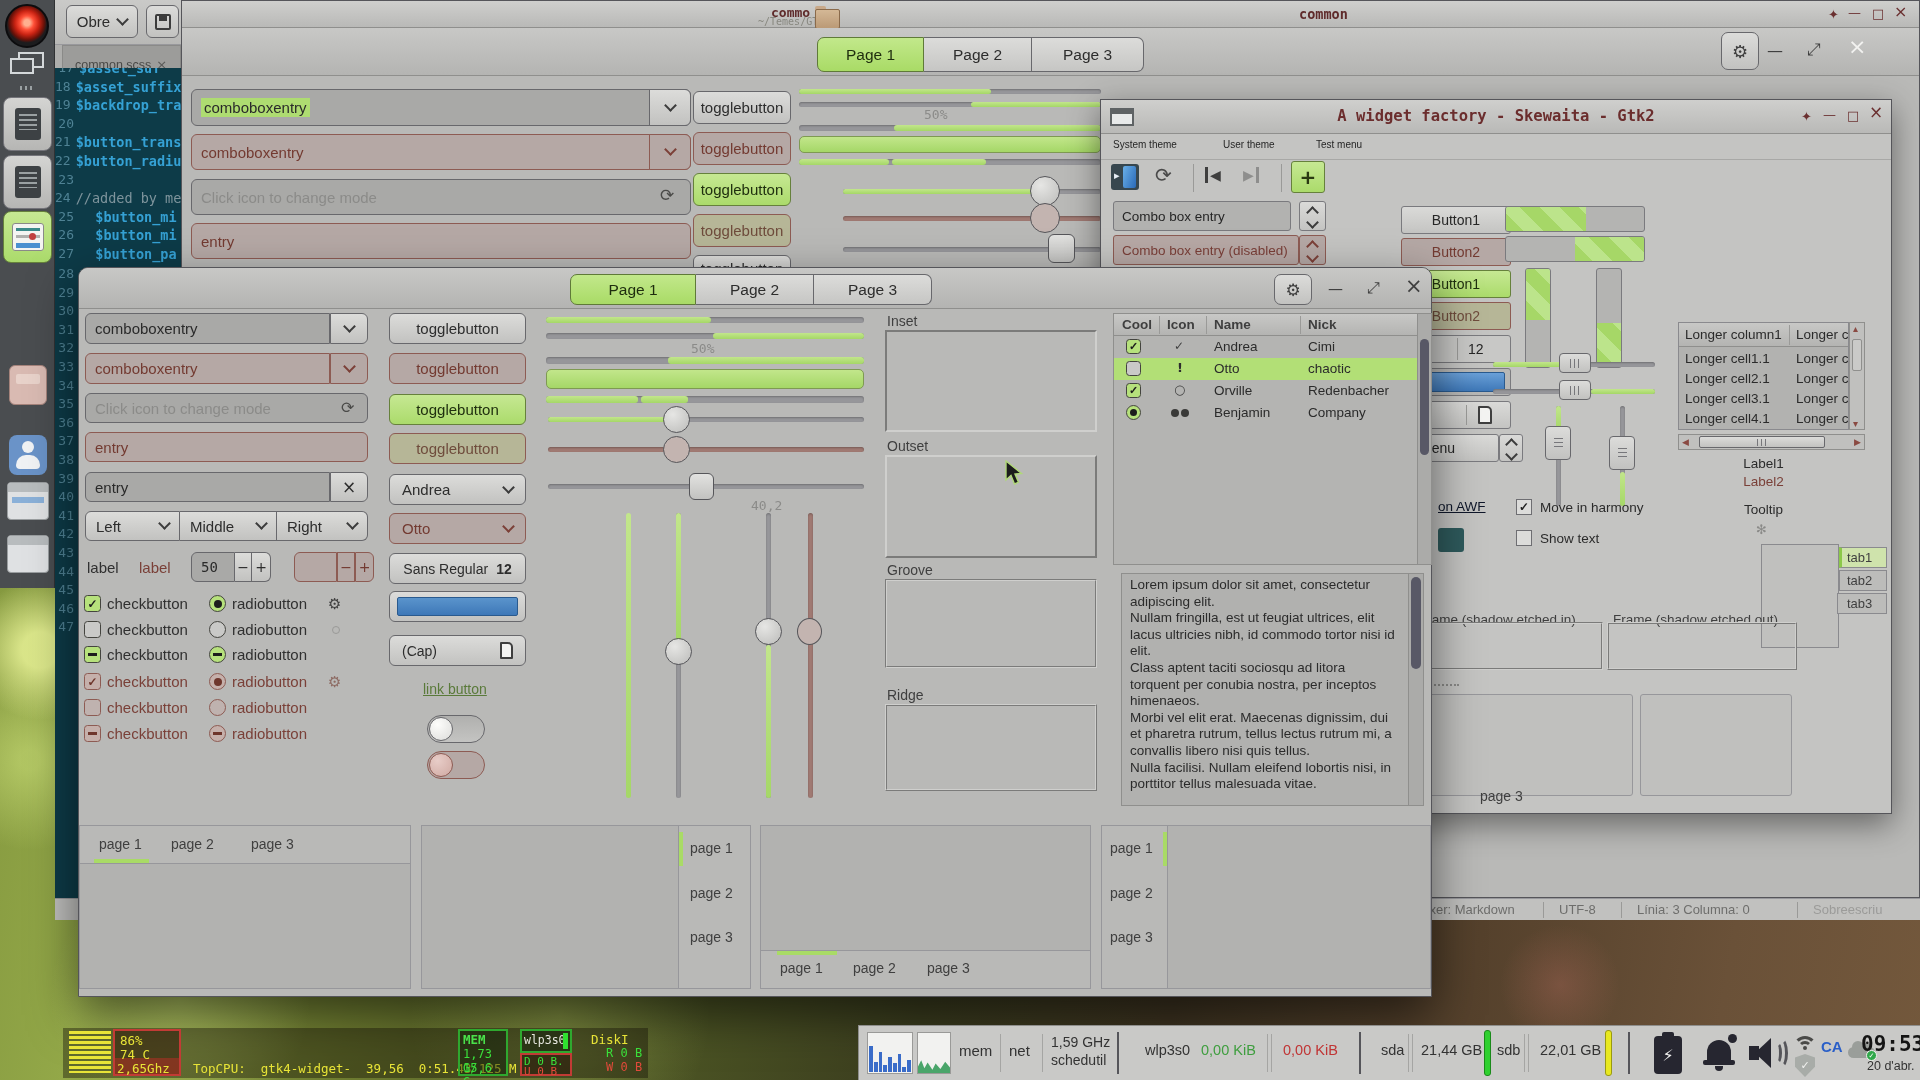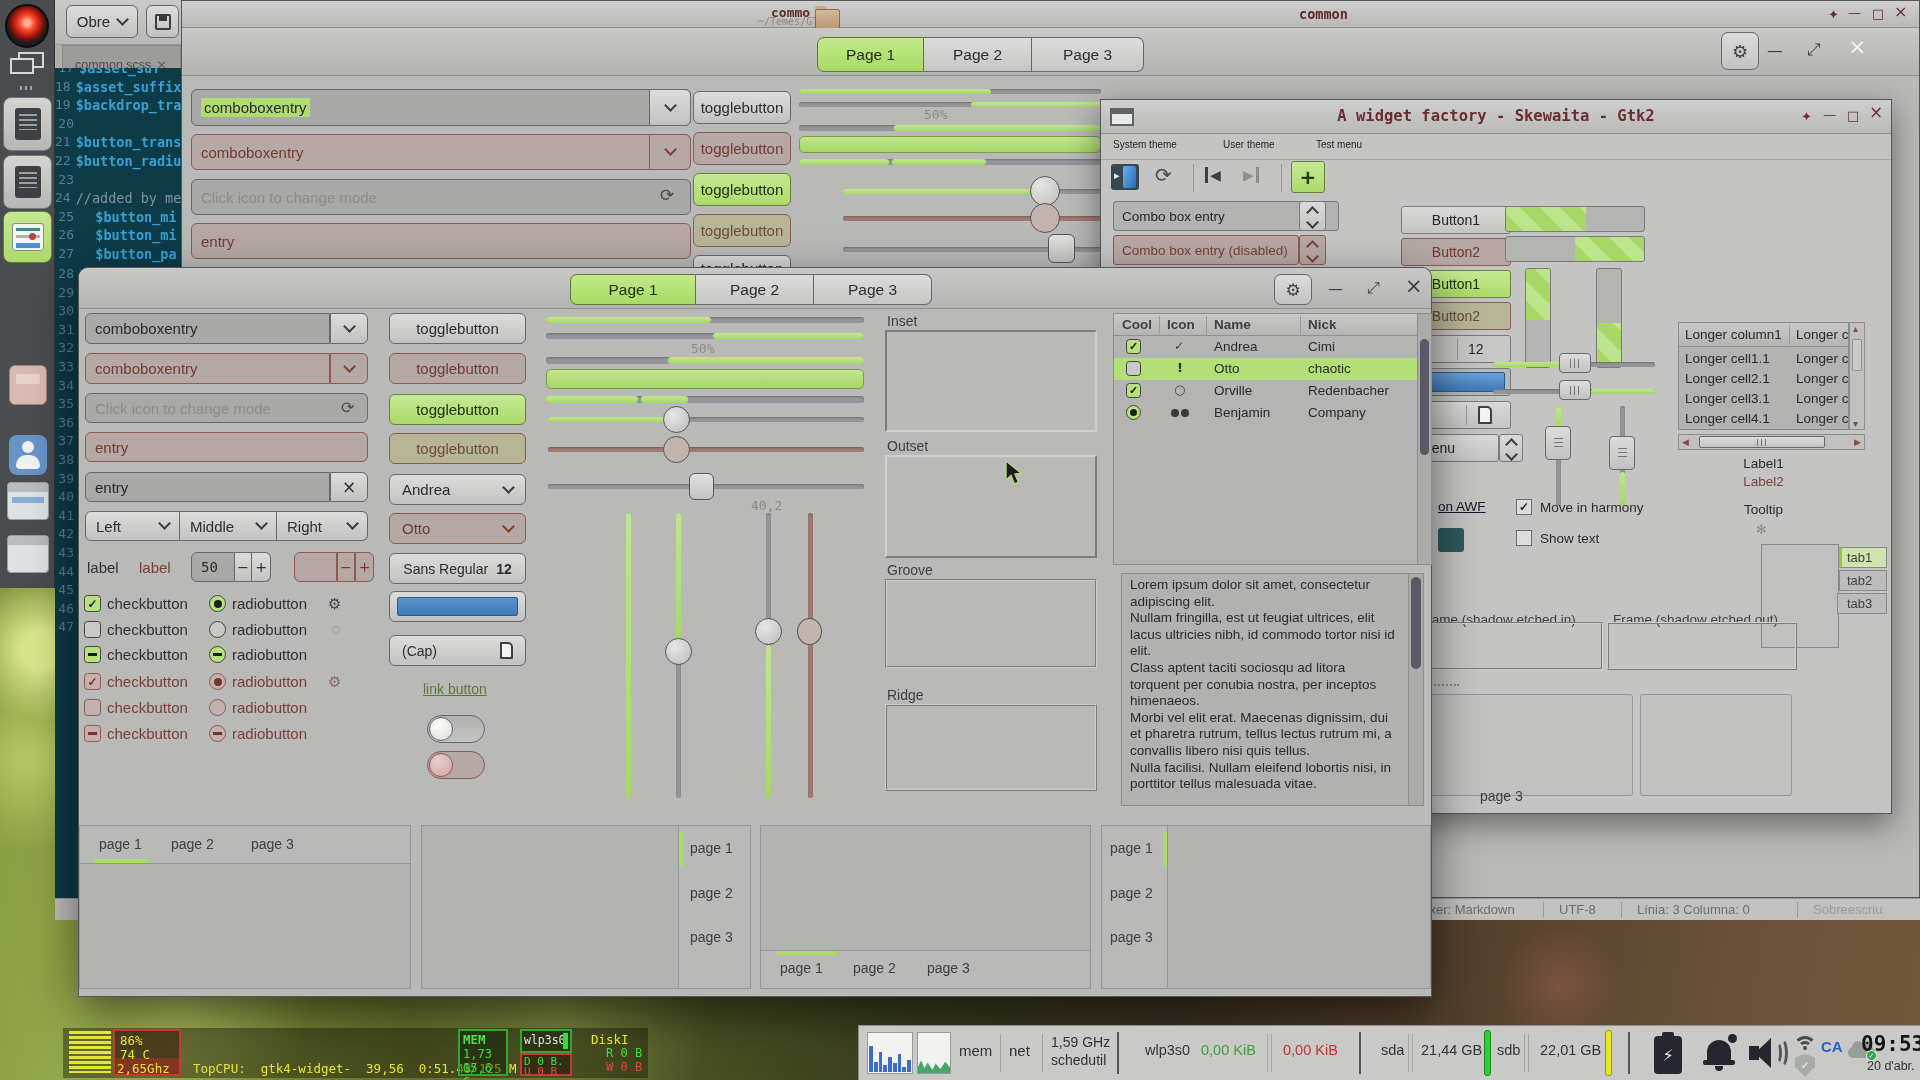--- a/index.html
+++ b/index.html
@@ -311,21 +311,21 @@
     <span class="a sym" style="left:54px;top:3px;font-size:20px;color:#4a4a4a">⟳</span>
     <span class="a sep-v" style="left:92px;top:4px;width:1px;height:28px"></span>
     <span class="a sym" style="left:104px;top:7px;font-size:14px;color:#3f3f3f;border-left:3px solid #3f3f3f;padding-left:2px">◀</span>
     <span class="a sym" style="left:142px;top:7px;font-size:14px;color:#3f3f3f;border-right:3px solid #3f3f3f;padding-right:2px;opacity:.4">▶</span>
     <span class="a sep-v" style="left:180px;top:4px;width:1px;height:28px"></span>
     <div class="a g2btn grn" style="left:190px;top:1px;width:34px;height:32px">
           <span class="sym" style="font-size:20px;font-weight:bold;color:#2a3a12">+</span>
         </div>
   </div>
 
-  <div class="a g2entry" style="left:12px;top:101px;width:226px;height:30px">
+  <div class="a g2entry" style="left:12px;top:101px;width:178px;height:30px">
         <span>Combo box entry</span>
       </div>
   <div class="a g2btn" style="left:198px;top:101px;width:27px;height:30px;flex-direction:column;gap:1px">
         <span class="chv" style="transform:rotate(-135deg);margin:3px 0 0 0"></span>
         <span class="chv" style="margin:0"></span>
       </div>
   <div class="a g2entry" style="left:12px;top:135px;width:186px;height:30px;background:#b7a8a5;border-color:#8d5b53">
         <span style="color:#7a3f38">Combo box entry (disabled)</span>
       </div>
   <div class="a g2btn dis" style="left:198px;top:135px;width:27px;height:30px;flex-direction:column;gap:1px">

